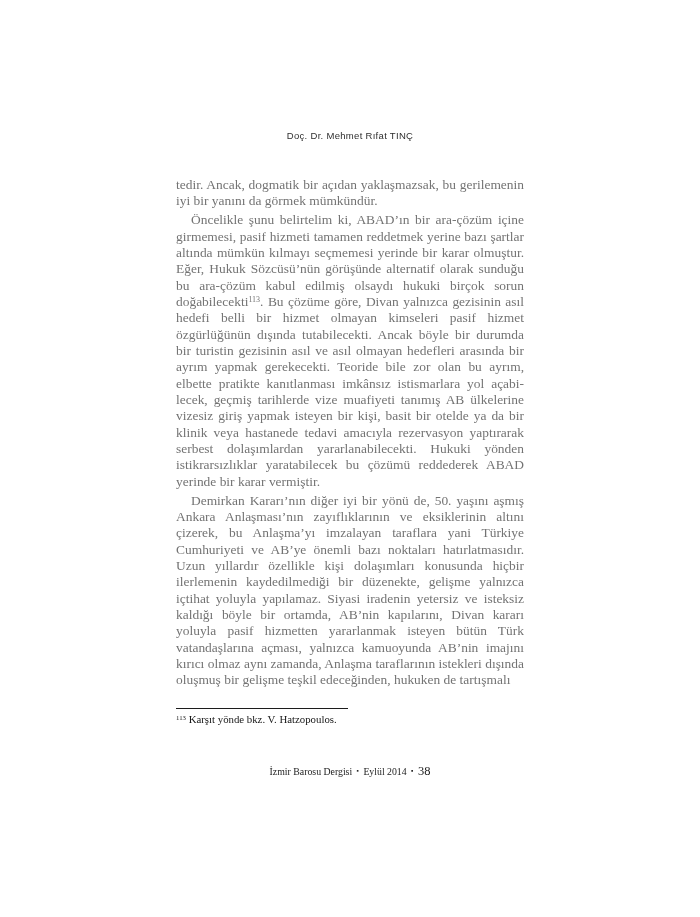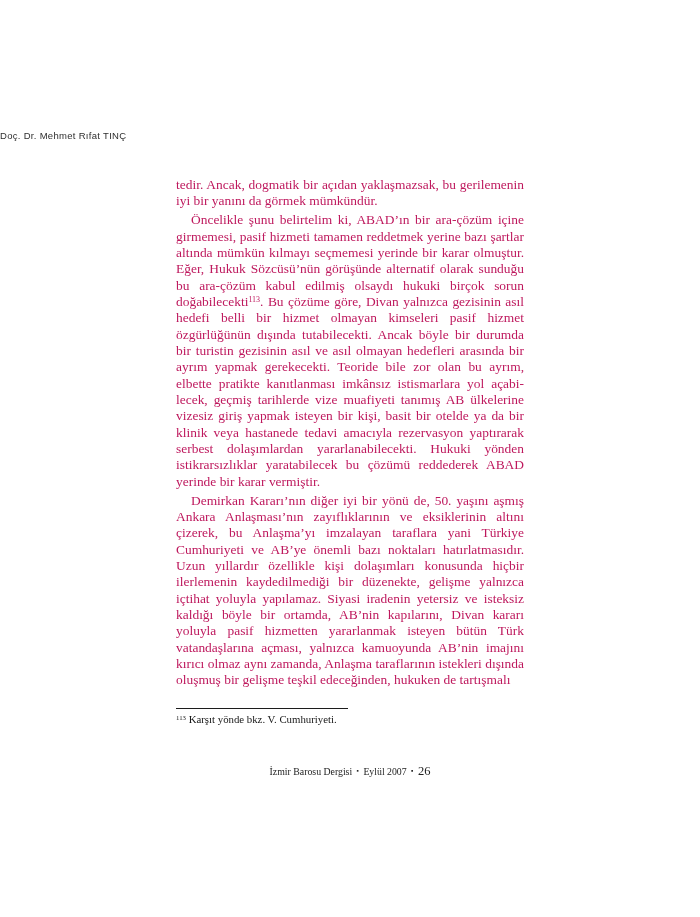--- a/index.html
+++ b/index.html
@@ -1,28 +1,28 @@
 <!DOCTYPE html>
 <html><head>
 <meta charset="utf-8">
 <style>
   html,body{margin:0;padding:0}
   body{
     width:700px;height:917px;background:#ffffff;position:relative;
     overflow:hidden;font-family:"Liberation Serif",serif;
   }
   .author-header{
-    position:absolute;top:130px;left:0;width:700px;
+    position:absolute;top:130px;left:0;width:700px;text-align:center;
     font-family:"Liberation Sans",sans-serif;font-size:9.5px;color:#2e2e2e;
     letter-spacing:.3px;
   }
   .text-block{
     position:absolute;left:176px;top:177px;width:348px;
     font-family:"Liberation Serif",serif;font-size:13.45px;line-height:16.35px;
-    color:#be185d;text-align:justify;
+    color:#737373;text-align:justify;
   }
   .text-block p{margin:0 0 2.5px 0;padding:0}
   .indent{text-indent:15px}
   .italic{}
   .fn-ref{
     font-size:8px;line-height:0;position:relative;top:-4px;
     vertical-align:baseline;letter-spacing:0;
   }
   .footnote-area{
     position:absolute;left:176px;top:708px;width:348px;
@@ -49,18 +49,18 @@
   <main class="text-block">
     <p>tedir. Ancak, dogmatik bir açıdan yaklaşmazsak, bu gerilemenin iyi bir yanını da görmek mümkündür.</p>
 
     <p class="indent"><span>Öncelikle şunu belirtelim ki, ABAD’ın bir ara-çözüm içine girmemesi, pasif hizmeti tamamen reddetmek yerine bazı şartlar altında mümkün kılmayı seçmemesi yerinde bir karar olmuştur. Eğer, Hukuk Sözcüsü’nün görüşünde alternatif olarak sunduğu bu ara-çözüm kabul edilmiş olsaydı hukuki birçok sorun doğabilecekti</span><sup class="fn-ref">113</sup><span>. Bu çözüme göre, Divan yalnızca gezisinin asıl hedefi belli bir hizmet olmayan kimseleri pasif hizmet özgürlüğünün dışında tutabilecekti. Ancak böyle bir durumda bir turistin gezisinin asıl ve asıl olmayan hedefleri arasında bir ayrım yapmak gerekecekti. Teoride bile zor olan bu ayrım, elbette pratikte kanıtlanması imkânsız istismarlara yol açabi-lecek, geçmiş tarihlerde vize muafiyeti tanımış AB ülkelerine vizesiz giriş yapmak isteyen bir kişi, basit bir otelde ya da bir klinik veya hastanede tedavi amacıyla rezervasyon yaptırarak serbest dolaşımlardan yararlanabilecekti. Hukuki yönden istikrarsızlıklar yaratabilecek bu çözümü reddederek ABAD yerinde bir karar vermiştir.</span></p>
 
     <p class="indent"><span class="italic">Demirkan</span><span> Kararı’nın diğer iyi bir yönü de, 50. yaşını aşmış Ankara Anlaşması’nın zayıflıklarının ve eksiklerinin altını çizerek, bu Anlaşma’yı imzalayan taraflara yani Türkiye Cumhuriyeti ve AB’ye önemli bazı noktaları hatırlatmasıdır. Uzun yıllardır özellikle kişi dolaşımları konusunda hiçbir ilerlemenin kaydedilmediği bir düzenekte, gelişme yalnızca içtihat yoluyla yapılamaz. Siyasi iradenin yetersiz ve isteksiz kaldığı böyle bir ortamda, AB’nin kapılarını, Divan kararı yoluyla pasif hizmetten yararlanmak isteyen bütün Türk vatandaşlarına açması, yalnızca kamuoyunda AB’nin imajını kırıcı olmaz aynı zamanda, Anlaşma taraflarının istekleri dışında oluşmuş bir gelişme teşkil edeceğinden, hukuken de tartışmalı</span></p>
   </main>
 
   <div class="footnote-area">
     <div class="fn-rule"></div>
-    <div class="fn-text"><sup class="fn-ref">113</sup><span> Karşıt yönde bkz. V. Cumhuriyeti.</span></div>
+    <div class="fn-text"><sup class="fn-ref">113</sup><span> Karşıt yönde bkz. V. Hatzopoulos.</span></div>
   </div>
 
-  <div class="page-footer"><span class="it">İzmir Barosu Dergisi</span> <span class="bullet">▪</span> <span class="it">Eylül 2007</span> <span class="bullet">▪</span> <span class="pnum">26</span></div>
+  <div class="page-footer"><span class="it">İzmir Barosu Dergisi</span> <span class="bullet">▪</span> <span class="it">Eylül 2014</span> <span class="bullet">▪</span> <span class="pnum">38</span></div>
 
 </div>
 
 </body></html>

